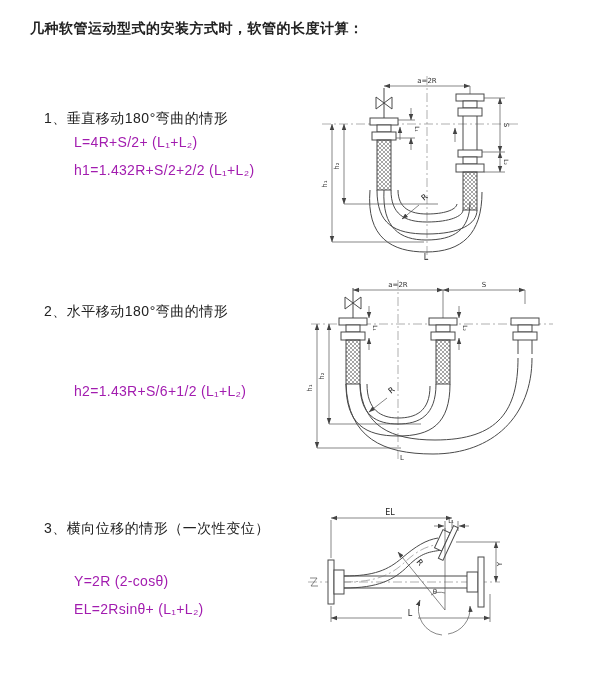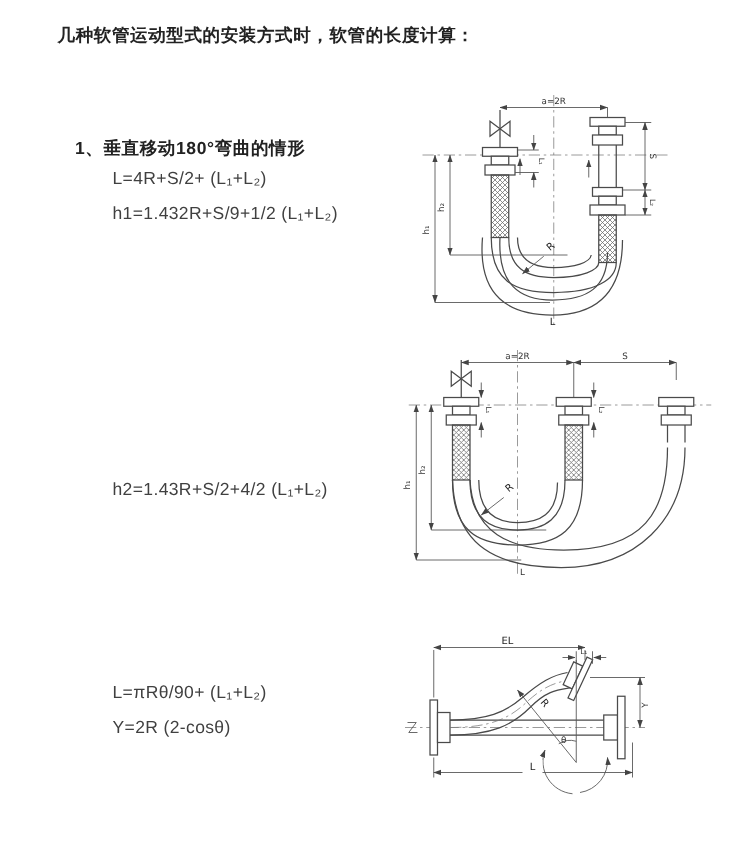--- a/index.html
+++ b/index.html
@@ -1,46 +1,48 @@
 <!DOCTYPE html>
 <html><head>
 <meta charset="utf-8">
 <style>
   html,body { margin:0; padding:0; background:#fff; }
   .page {
     position:relative; width:568px; height:675px; background:#fff;
-    font-family:"Liberation Sans","DejaVu Sans",sans-serif; color:#222; overflow:hidden;margin-left:16px;
+    font-family:"Liberation Sans","DejaVu Sans",sans-serif; color:#222; overflow:hidden;
   }
   .title   { position:absolute; left:30px; top:20px; font-size:14px; font-weight:700; letter-spacing:.5px; }
-  .heading { position:absolute; font-size:14px; font-weight:700; letter-spacing:.5px;text-align:center; }
-  .formula { position:absolute; font-size:14px; font-weight:500; letter-spacing:.3px; color:#404040; }
+  .heading { position:absolute; font-size:14px; font-weight:400; letter-spacing:.5px;text-align:center; }
+  .formula { position:absolute; font-size:14px; font-weight:500; letter-spacing:.3px; color:#a21caf; }
   svg.diagram { position:absolute; }
   .dr  { fill:none; stroke:#4a4a4a; stroke-width:1; }
   .fit { fill:#ffffff; stroke:#4a4a4a; stroke-width:1; }
   .hose{ stroke:#4a4a4a; stroke-width:1; }
   .dim { fill:none; stroke:#555555; stroke-width:.7; }
   .cl  { fill:none; stroke:#787878; stroke-width:.6; stroke-dasharray:9 3 2 3; }
   svg text { font-family:"DejaVu Sans","Liberation Sans",sans-serif; font-size:7px; fill:#333; }
   svg text.big { font-size:8px; fill:#222; }
 </style>
 </head>
 <body>
 
 <div class="page">
 
   <div class="title">几种软管运动型式的安装方式时，软管的长度计算：</div>
 
   <div class="heading" style="left:44px; top:110px;">1、垂直移动180°弯曲的情形</div>
   <div class="formula" style="left:74px; top:134px;">L=4R+S/2+ (L₁+L₂)</div>
-  <div class="formula" style="left:74px; top:162px;">h1=1.432R+S/9+1/2 (L₁+L₂)</div>
-
-  <div class="formula" style="left:74px; top:383px;">h2=1.43R+S/2+4/2 (L₁+L₂)</div>
-
-  <div class="formula" style="left:74px; top:545px;">L=πRθ/90+ (L₁+L₂)</div>
+  <div class="formula" style="left:74px; top:162px;">h1=1.432R+S/2+2/2 (L₁+L₂)</div>
+
+  <div class="heading" style="left:44px; top:303px;">2、水平移动180°弯曲的情形</div>
+  <div class="formula" style="left:74px; top:383px;">h2=1.43R+S/6+1/2 (L₁+L₂)</div>
+
+  <div class="heading" style="left:44px; top:520px;">3、横向位移的情形（一次性变位）</div>
   <div class="formula" style="left:74px; top:573px;">Y=2R (2-cosθ)</div>
+  <div class="formula" style="left:74px; top:601px;">EL=2Rsinθ+ (L₁+L₂)</div>
 
   <svg class="diagram" style="left:312px; top:72px;" width="280" height="190" viewBox="0 0 280 190">
     <defs>
       <pattern id="hx1" width="4" height="4" patternUnits="userSpaceOnUse">
         <path d="M0,4 L4,0 M0,0 L4,4" stroke="#6a6a6a" stroke-width="0.6"></path>
       </pattern>
       <marker id="ar1" viewBox="0 0 10 10" refX="9.5" refY="5" markerWidth="9" markerHeight="9" orient="auto-start-reverse">
         <path d="M0,1.5 L10,5 L0,8.5 Z" fill="#444"></path>
       </marker>
     </defs>

